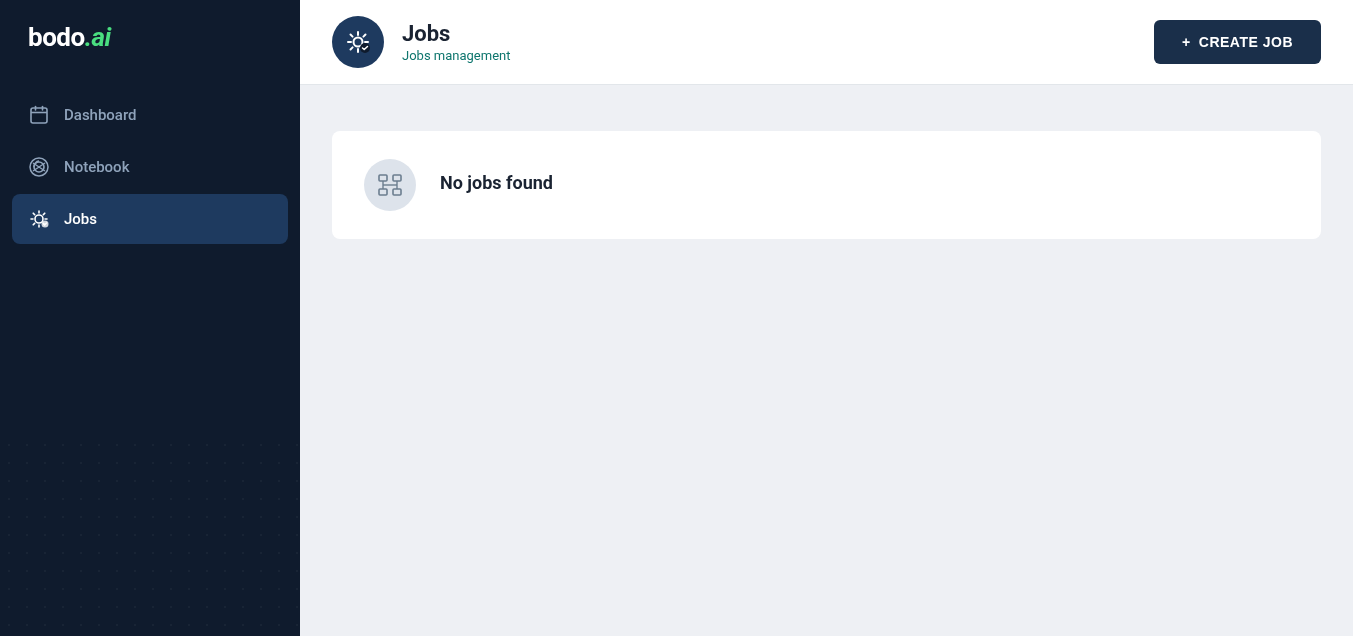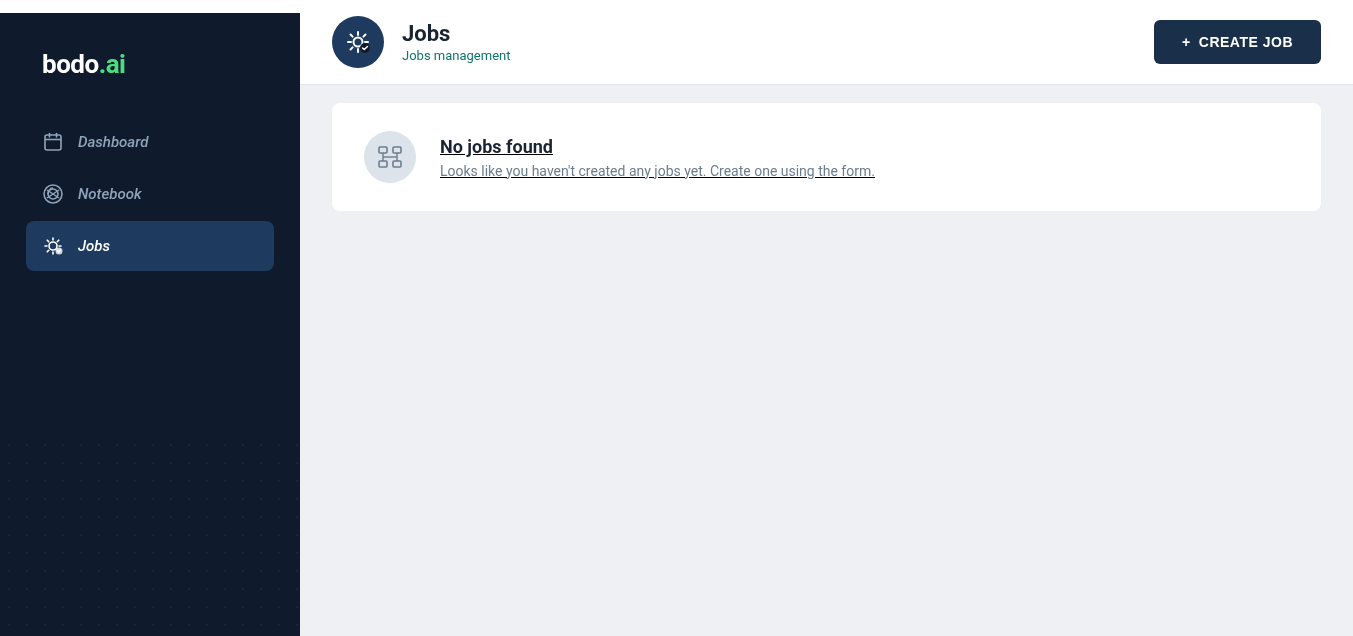--- a/index.html
+++ b/index.html
@@ -4,25 +4,24 @@
   <style>
     * { margin: 0; padding: 0; box-sizing: border-box; }
     body { font-family: -apple-system, BlinkMacSystemFont, 'Segoe UI', Roboto, sans-serif; display: flex; height: 100vh; overflow: hidden; }
 
     
     #sidebar {
       width: 300px;
       background: #0f1b2d;
       display: flex;
       flex-direction: column;
-      padding: 14px;
+      padding: 0;
       flex-shrink: 0;
       position: relative;
       overflow: hidden;
-      margin-top: 13px;
     }
     #sidebar::after {
       content: '';
       position: absolute;
       bottom: 0; left: 0; right: 0;
       height: 200px;
       background-image: radial-gradient(circle, rgba(255,255,255,0.04) 1px, transparent 1px);
       background-size: 18px 18px;
       pointer-events: none;
     }
@@ -39,29 +38,29 @@
       font-size: 26px;
       font-weight: 700;
       color: #ffffff;
       letter-spacing: -0.5px;
     }
     .logo-text-ai {
       font-size: 26px;
       font-weight: 700;
       color: #4ade80;
       letter-spacing: -0.5px;
+      font-style: italic;
     }
 
     .nav-items {
       display: flex;
       flex-direction: column;
       gap: 2px;
       padding: 0 12px;
       flex: 1;
-      font-style: italic;
     }
 
     .nav-item {
       display: flex;
       align-items: center;
       gap: 14px;
       padding: 14px 16px;
       border-radius: 8px;
       cursor: pointer;
       color: #8fa3bb;
@@ -139,23 +138,22 @@
       cursor: pointer;
       display: flex;
       align-items: center;
       gap: 8px;
       letter-spacing: 0.5px;
     }
 
     
     .content-area {
       flex: 1;
-      padding: 18px 32px;
+      padding: 46px 32px;
       overflow-y: auto;
-      text-decoration: underline;
     }
 
     
     .empty-state-card {
       background: #ffffff;
       border-radius: 8px;
       padding: 28px 32px;
       display: flex;
       align-items: center;
       gap: 24px;
@@ -273,18 +271,17 @@
           <rect x="15" y="2" width="8" height="6" rx="1" stroke="#6b7d8f" stroke-width="1.6" fill="none"></rect>
           <rect x="1" y="16" width="8" height="6" rx="1" stroke="#6b7d8f" stroke-width="1.6" fill="none"></rect>
           <rect x="15" y="16" width="8" height="6" rx="1" stroke="#6b7d8f" stroke-width="1.6" fill="none"></rect>
           <line x1="5" y1="8" x2="5" y2="16" stroke="#6b7d8f" stroke-width="1.4"></line>
           <line x1="19" y1="8" x2="19" y2="16" stroke="#6b7d8f" stroke-width="1.4"></line>
           <line x1="5" y1="12" x2="19" y2="12" stroke="#6b7d8f" stroke-width="1.4"></line>
         </svg>
       </div>
       <div>
         <div class="empty-text-title">No jobs found</div>
-        <div class="empty-text-subtitle">Looks like you haven't created any jobs yet. Create one using the form.</div>
       </div>
     </div>
 
   </div>
 </div>
 
 </body></html>

